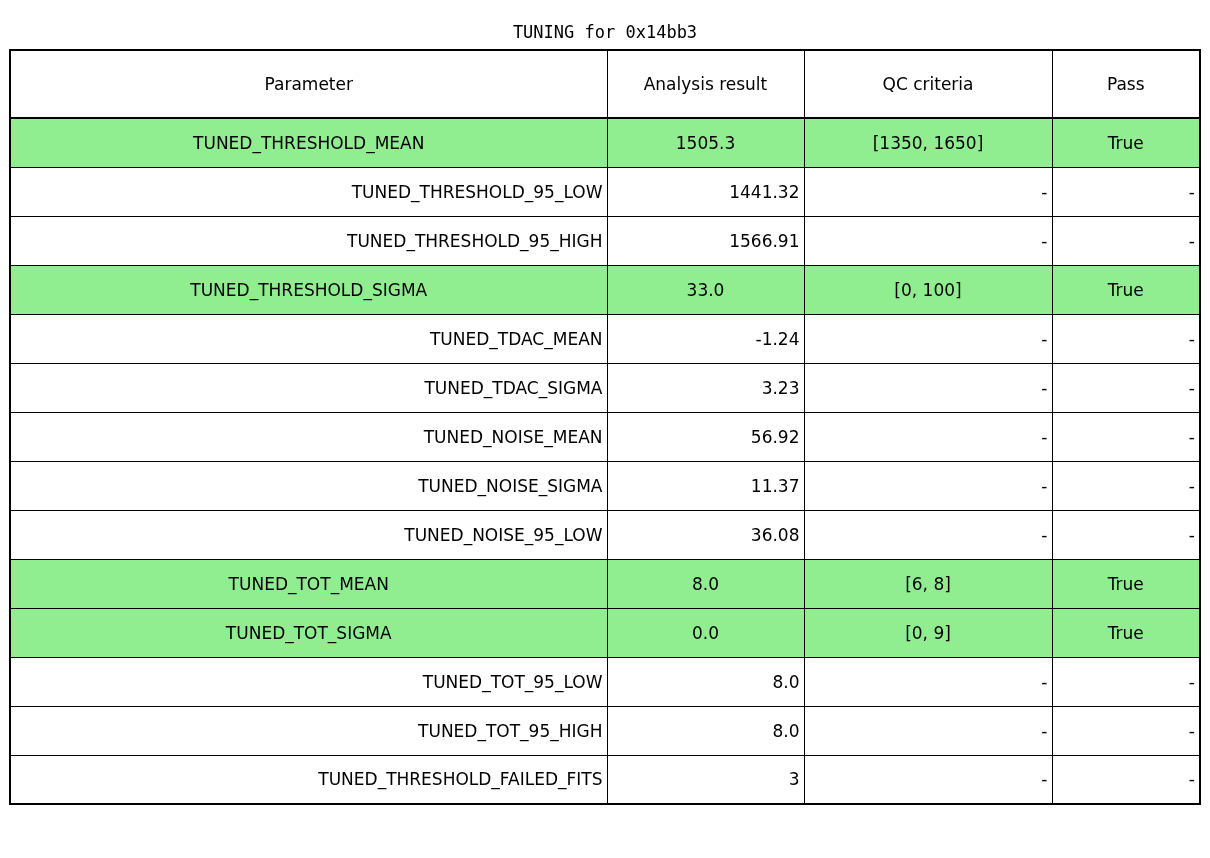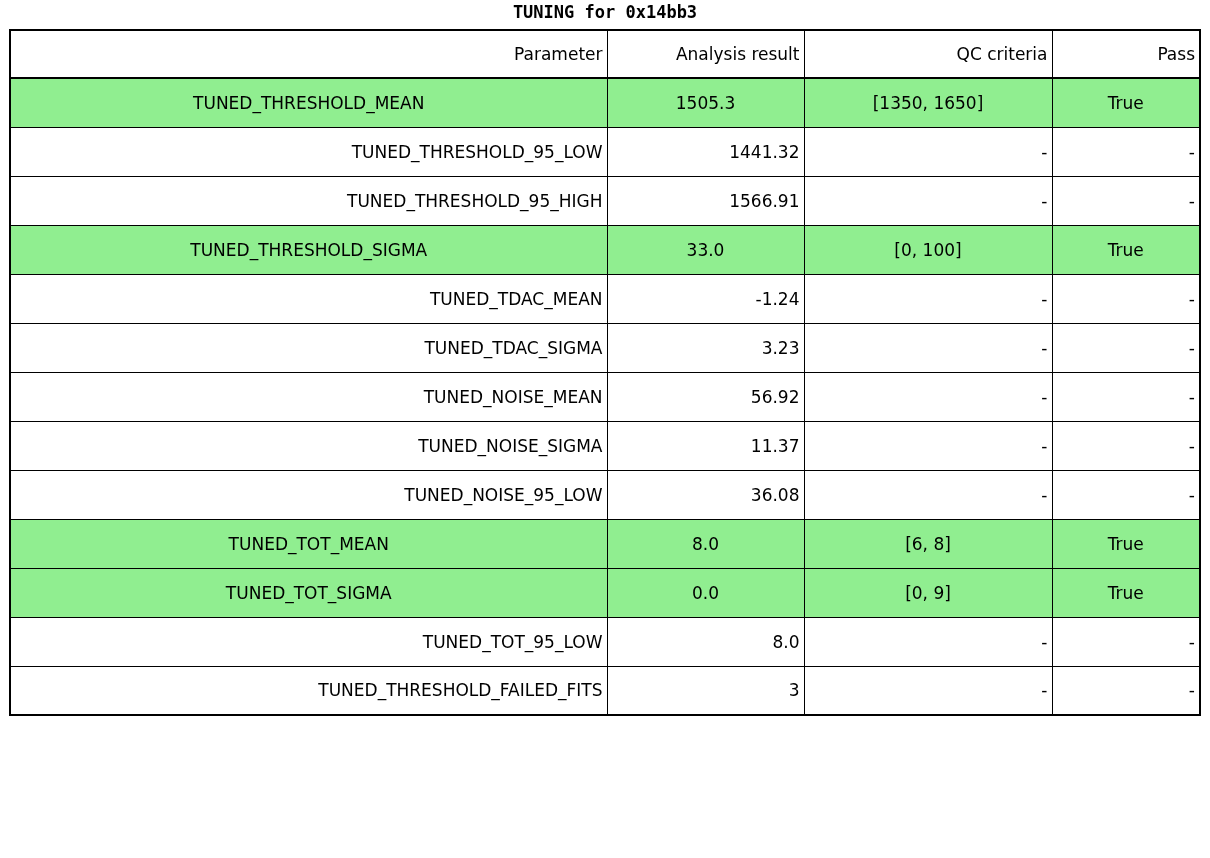--- a/index.html
+++ b/index.html
@@ -18,23 +18,23 @@
     width: 1210px;
     height: 858px;
     position: relative;
     box-sizing: border-box;
   }
   .title {
     width: 100%;
     text-align: center;
     font-family: "DejaVu Sans Mono", monospace;
     font-size: 17px;
-    font-weight: bold;
+    font-weight: normal;
     letter-spacing: 0px;
-    padding-top: 2px;
+    padding-top: 22px;
     padding-bottom: 7px;
     color: #000000;
   }
   table.qc-table {
     border-collapse: collapse;
     table-layout: fixed;
     margin: 0 auto;
     width: 1192px;
     border: 2px solid #000000;
   }
@@ -50,24 +50,23 @@
     vertical-align: middle;
     font-size: 17px;
     font-weight: normal;
     height: 49px;
     padding: 0 4px;
     box-sizing: border-box;
     white-space: nowrap;
     overflow: hidden;
   }
   table.qc-table thead th {
-    height: 48px;
+    height: 68px;
     border-bottom: 2px solid #000000;
     background: #ffffff;
-    text-align: right;
   }
   table.qc-table tbody tr.pass-row td {
     background: #90ee90;
   }
   table.qc-table tbody tr.plain-row td {
     background: #ffffff;
     text-align: right;
   }
 </style>
 </head>
@@ -159,20 +158,26 @@
           <td>[0, 9]</td>
           <td>True</td>
         </tr>
         <tr class="plain-row">
           <td>TUNED_TOT_95_LOW</td>
           <td>8.0</td>
           <td>-</td>
           <td>-</td>
         </tr>
         <tr class="plain-row">
+          <td>TUNED_TOT_95_HIGH</td>
+          <td>8.0</td>
+          <td>-</td>
+          <td>-</td>
+        </tr>
+        <tr class="plain-row">
           <td>TUNED_THRESHOLD_FAILED_FITS</td>
           <td>3</td>
           <td>-</td>
           <td>-</td>
         </tr>
       </tbody>
   </table>
 
 </div>
 

